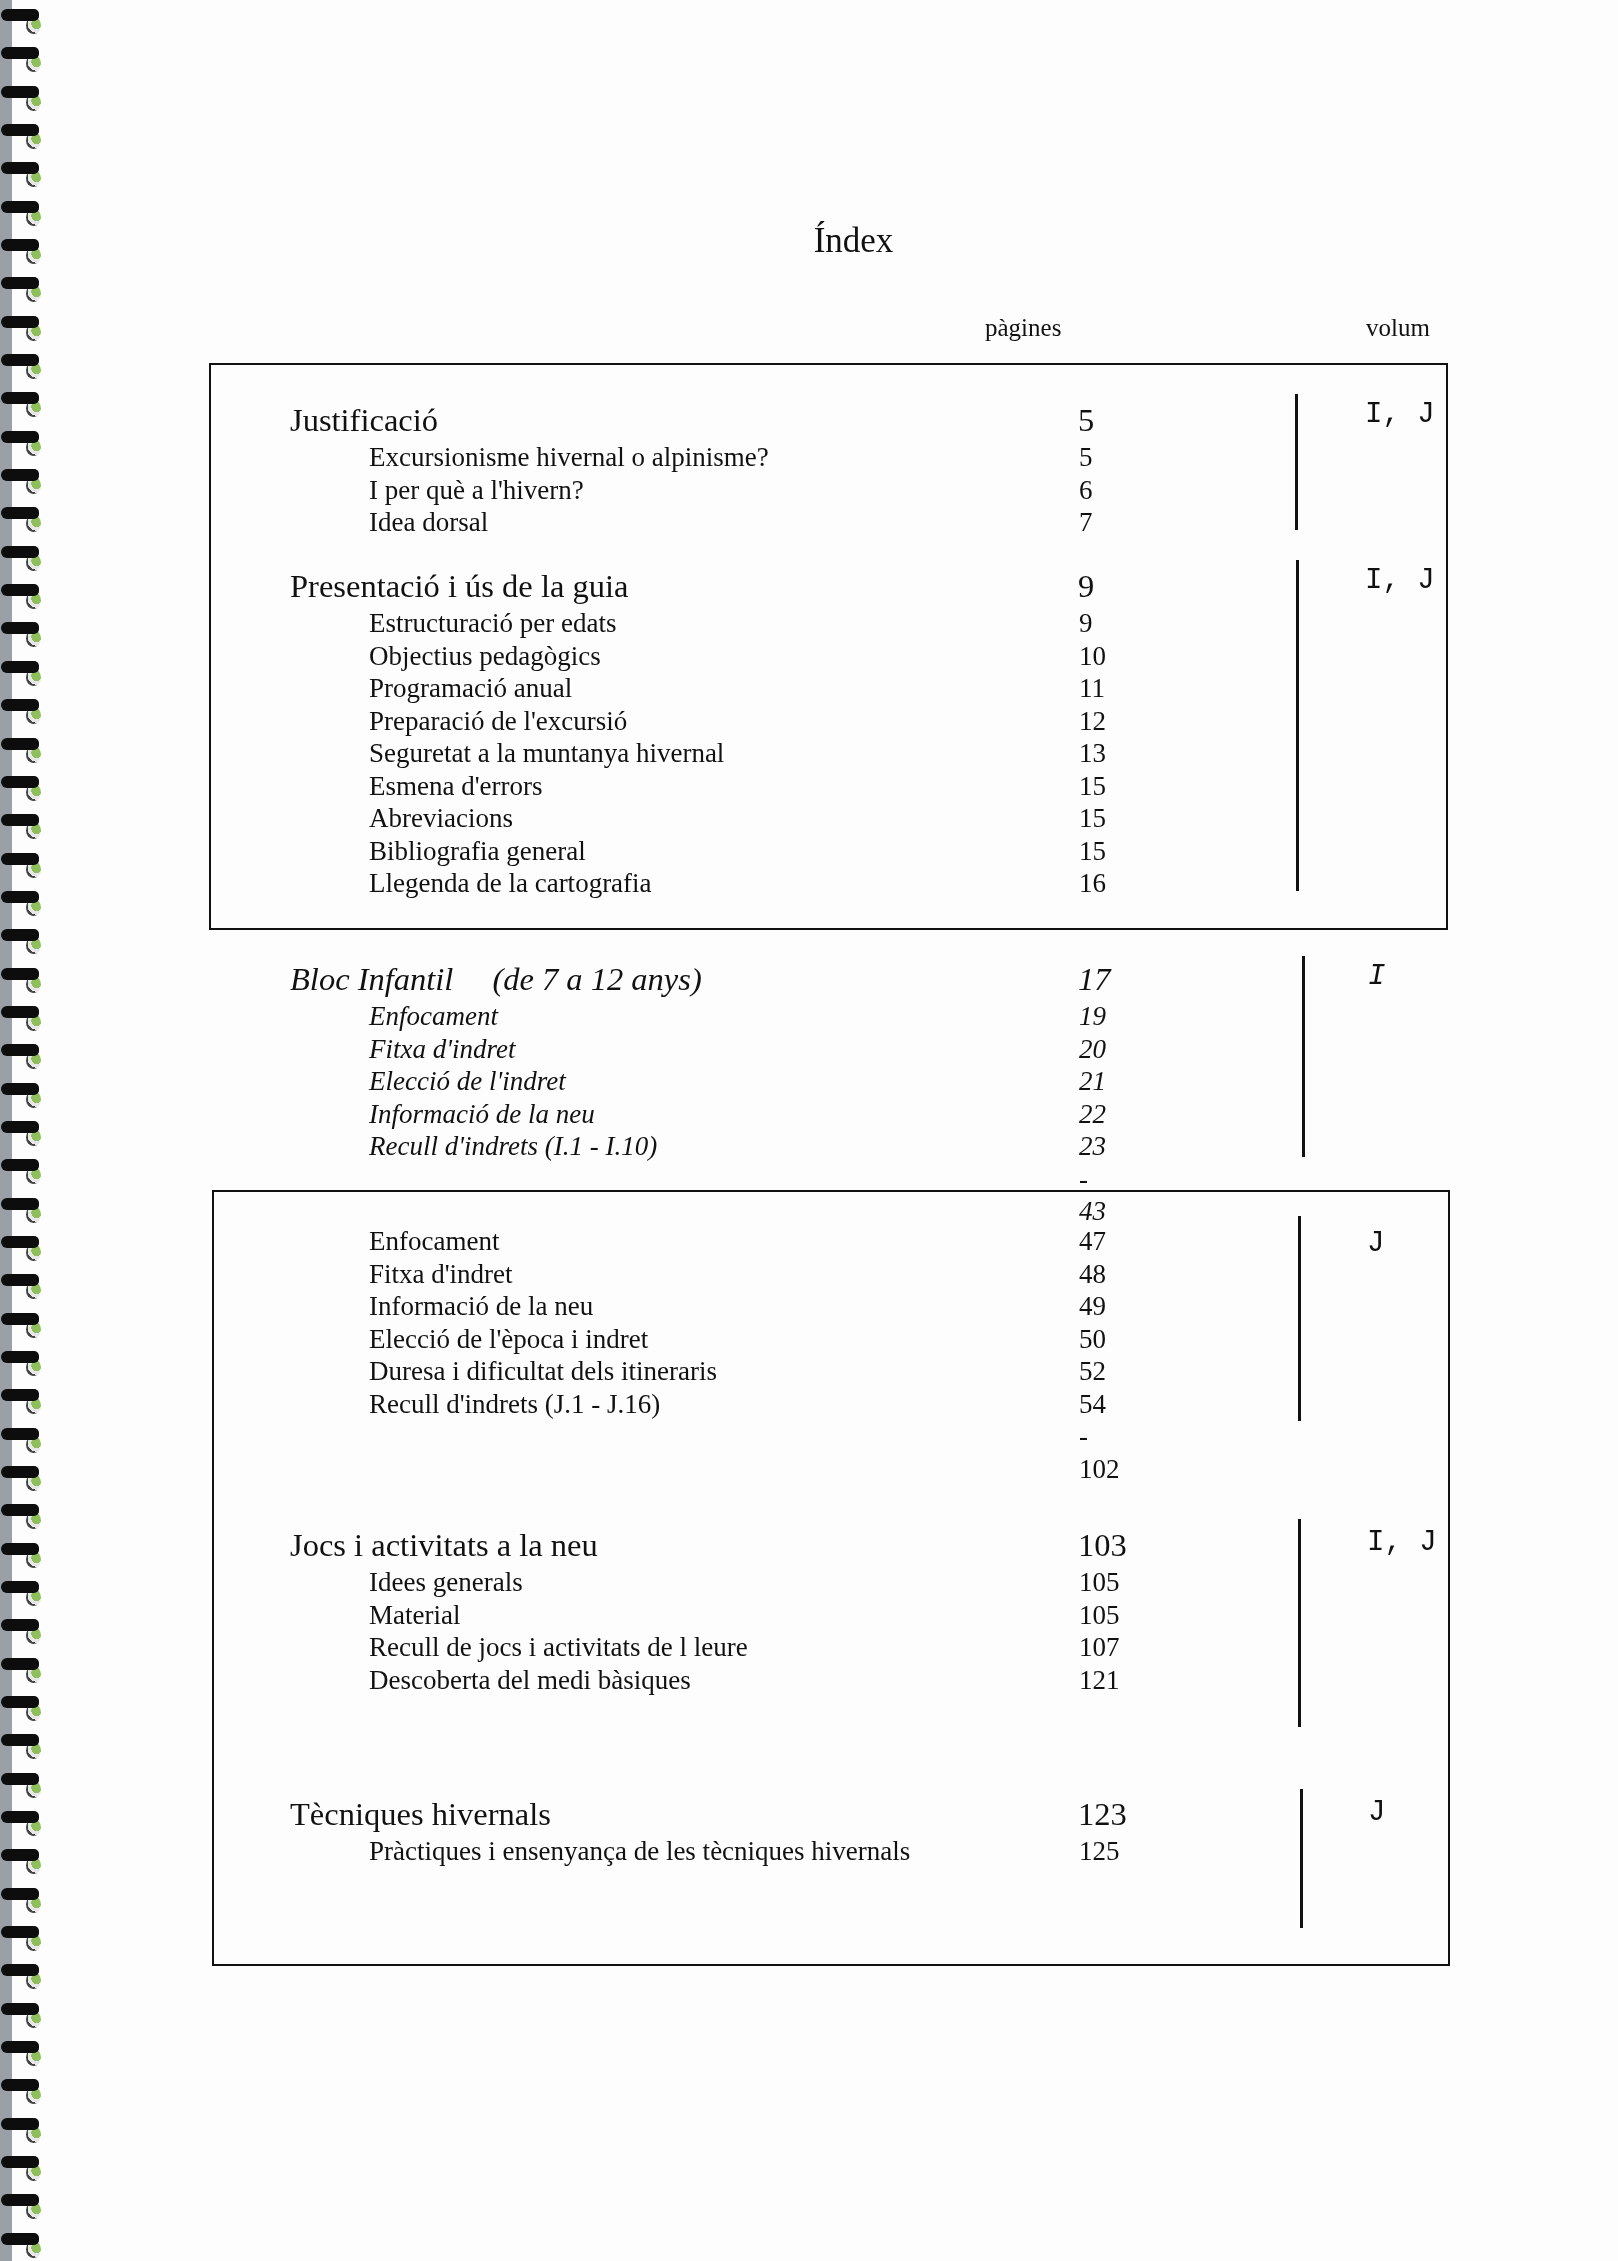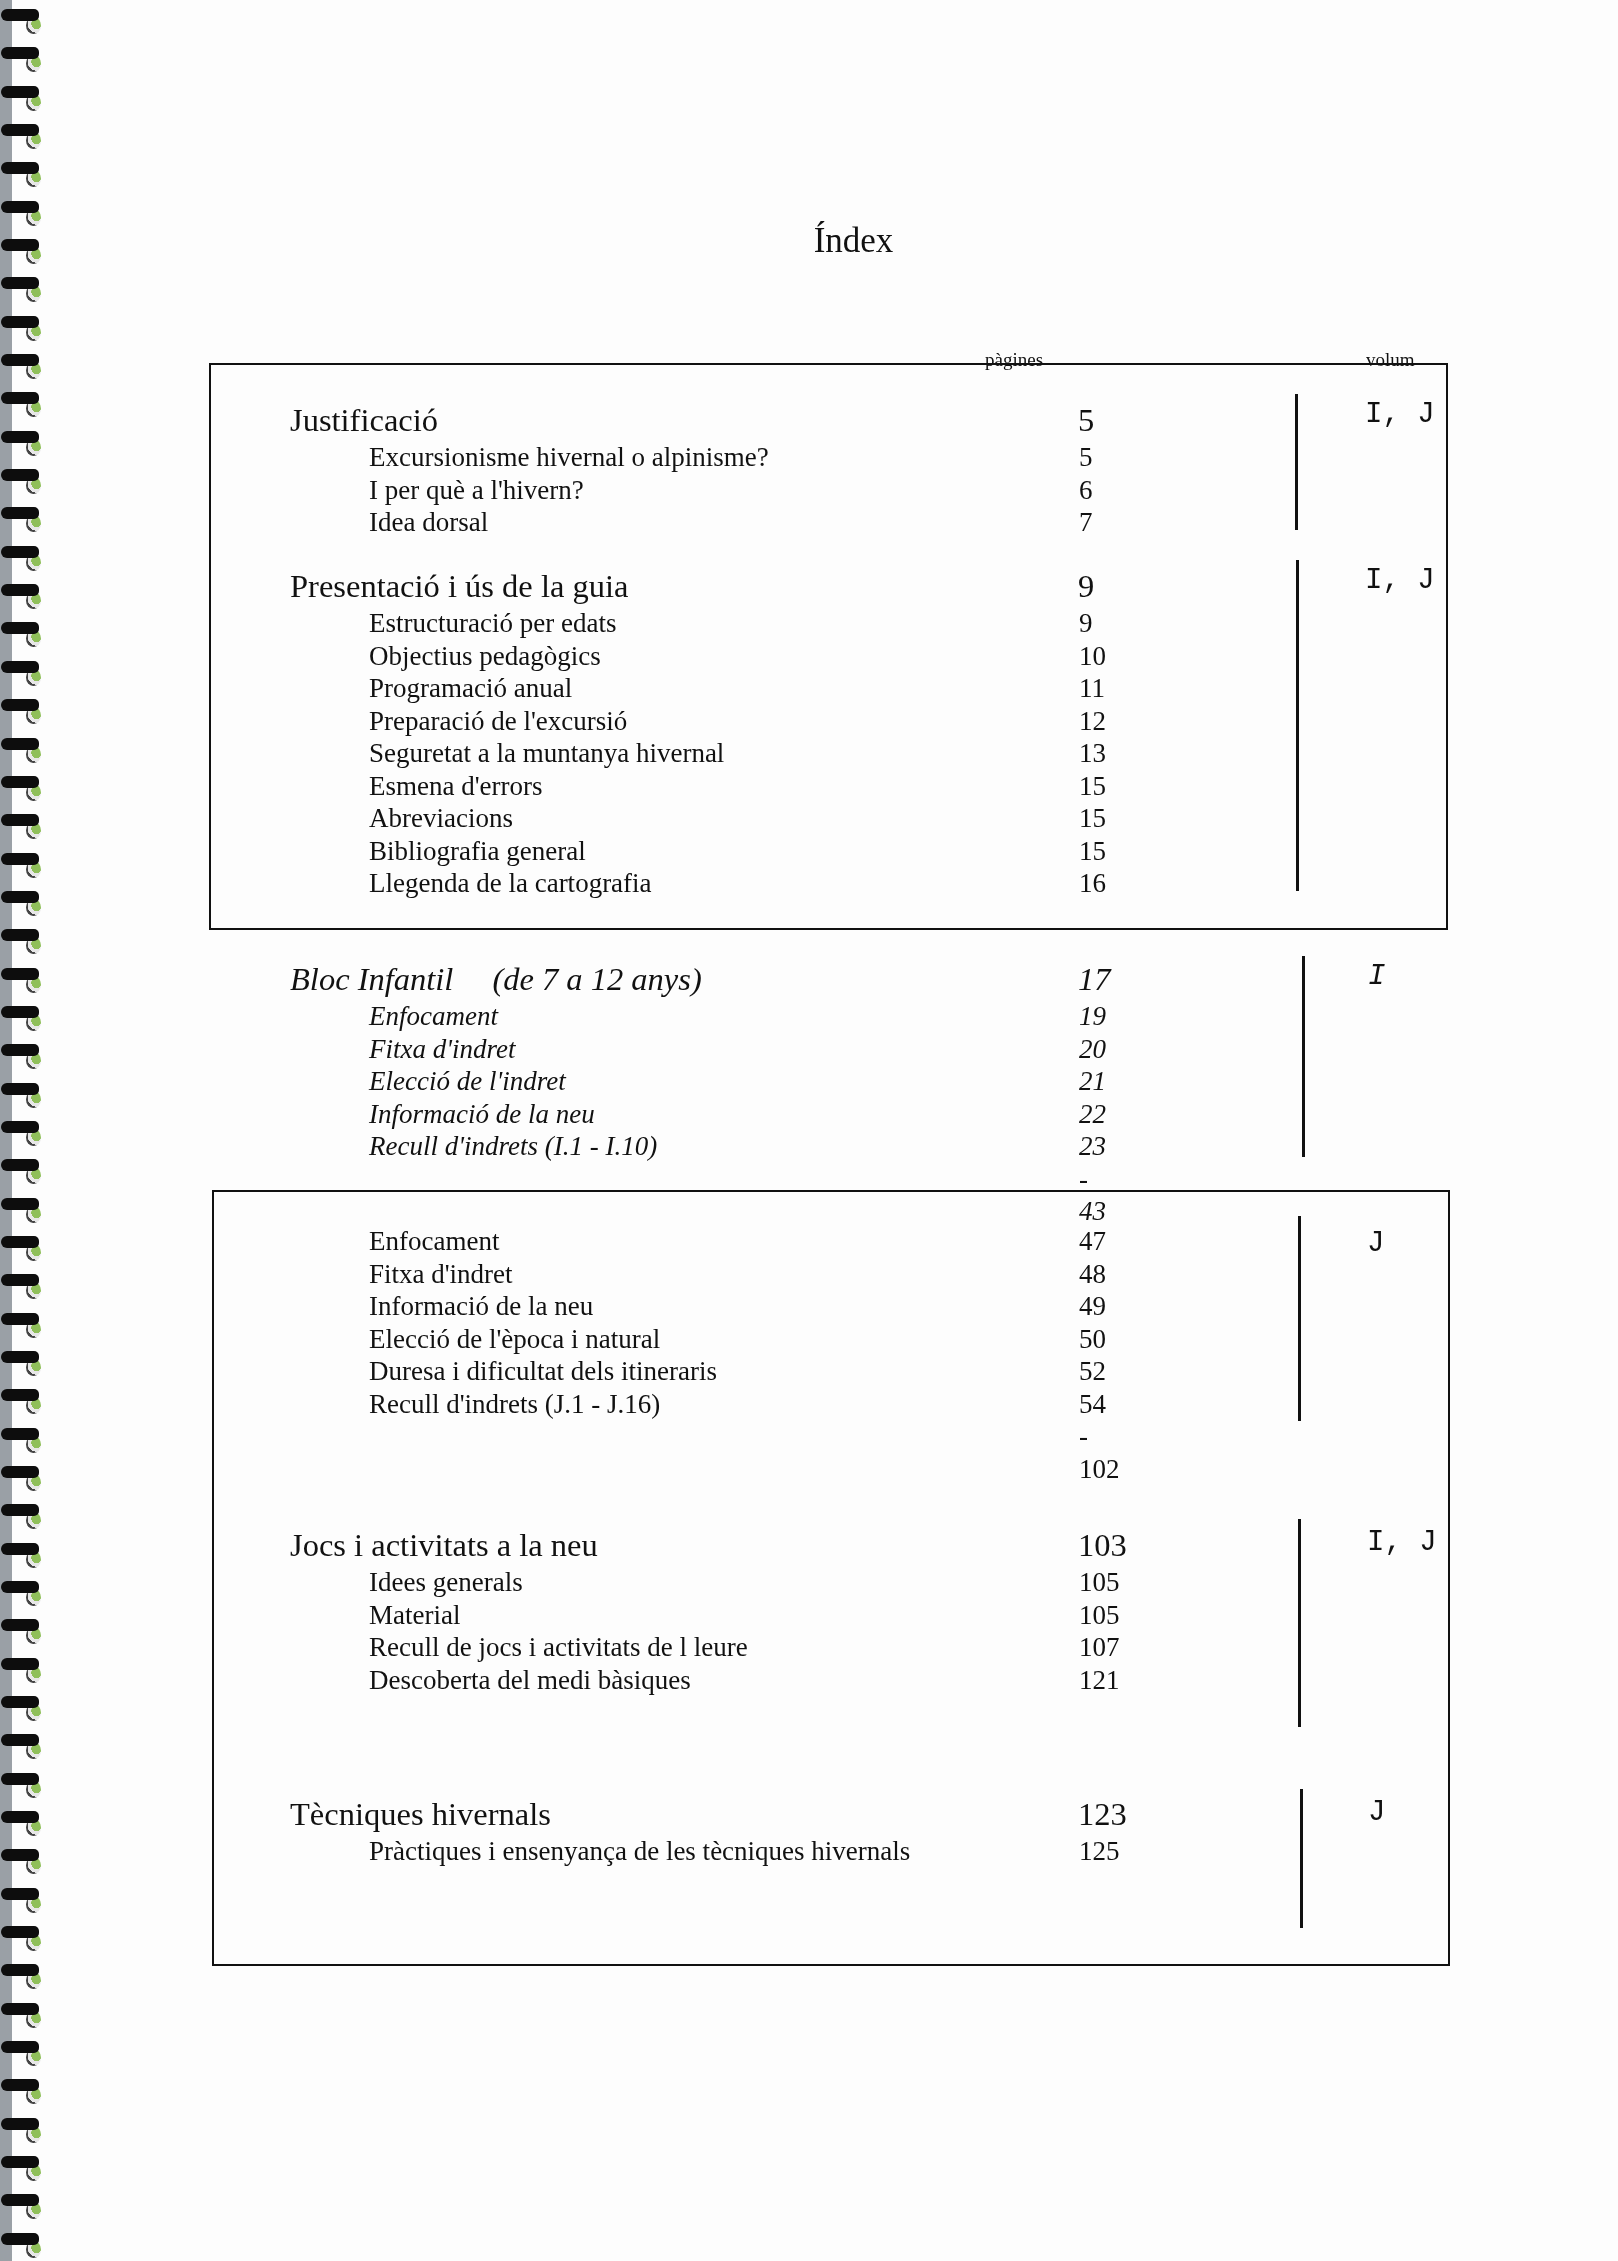--- a/index.html
+++ b/index.html
@@ -10,21 +10,21 @@
     color: #111;
   }
   
   .spine { position:absolute; left:0; top:0; width:11.7px; height:2261px; background:#9aa0a6; }
   .rings { position:absolute; left:0; top:0; width:45px; height:2261px; }
   .ring { position:absolute; left:1.3px; width:38px; height:14.3px; }
   .ring .loop { position:absolute; left:0; top:0; width:38px; height:11.7px; border-radius: 7.8px 6.5px 6.5px 7.8px; background:#0d0d0d; }
   .ring .hole { position:absolute; left:25px; top:7.8px; width:14.3px; height:17px; border-radius: 50%; background: radial-gradient(circle at 70% 40%, #8fbf5a 0 35%, #e7e7e7 36% 60%, #444 61%); }
 
   .title { position:absolute; left:0; width:1619px; top:221px; text-align:center; font-size:35px; font-weight:normal;margin-left:44px; }
-  .col-head { position:absolute; top:349px; font-size:19px; }
+  .col-head { position:absolute; top:314px; font-size:25px; }
   .col-head.pages { left:985px; }
   .col-head.volum { left:1366px; }
 
   .box { position:absolute; border:2.6px solid #111; box-sizing:border-box; }
   .box1 { left:209px; top:363px; width:1239px; height:567px; }
   .box3 { left:212px; top:1190px; width:1238px; height:776px; }
 
   .section { position:absolute; left:290px; }
   .sec-head { position:relative; font-size:32.5px; height:42px; line-height:42px; }
   .sec-head .pg { position:absolute; left:788px; top:0; }
@@ -326,21 +326,21 @@
   <div class="sub"><span>Informació de la neu</span><span class="pg">22</span></div>
   <div class="sub"><span>Recull d'indrets (I.1 - I.10)</span><span class="pg">23 - 43</span></div>
 </div>
 <div class="vline" style="left:1302px; top:956px; height:201px"></div>
 <div class="vol italic" style="left:1368px; top:960px">I</div>
 
 <div class="section" style="top:1225px">
   <div class="sub"><span>Enfocament</span><span class="pg">47</span></div>
   <div class="sub"><span>Fitxa d'indret</span><span class="pg">48</span></div>
   <div class="sub"><span>Informació de la neu</span><span class="pg">49</span></div>
-  <div class="sub"><span>Elecció de l'època i natural</span><span class="pg">50</span></div>
+  <div class="sub"><span>Elecció de l'època i indret</span><span class="pg">50</span></div>
   <div class="sub"><span>Duresa i dificultat dels itineraris</span><span class="pg">52</span></div>
   <div class="sub"><span>Recull d'indrets (J.1 - J.16)</span><span class="pg">54 - 102</span></div>
 </div>
 <div class="vline" style="left:1298px; top:1216px; height:205px"></div>
 <div class="vol" style="left:1367px; top:1227px">J</div>
 
 <div class="section" style="top:1524px">
   <div class="sec-head">
     <span>Jocs i activitats a la neu</span>
     <span class="pg">103</span>

